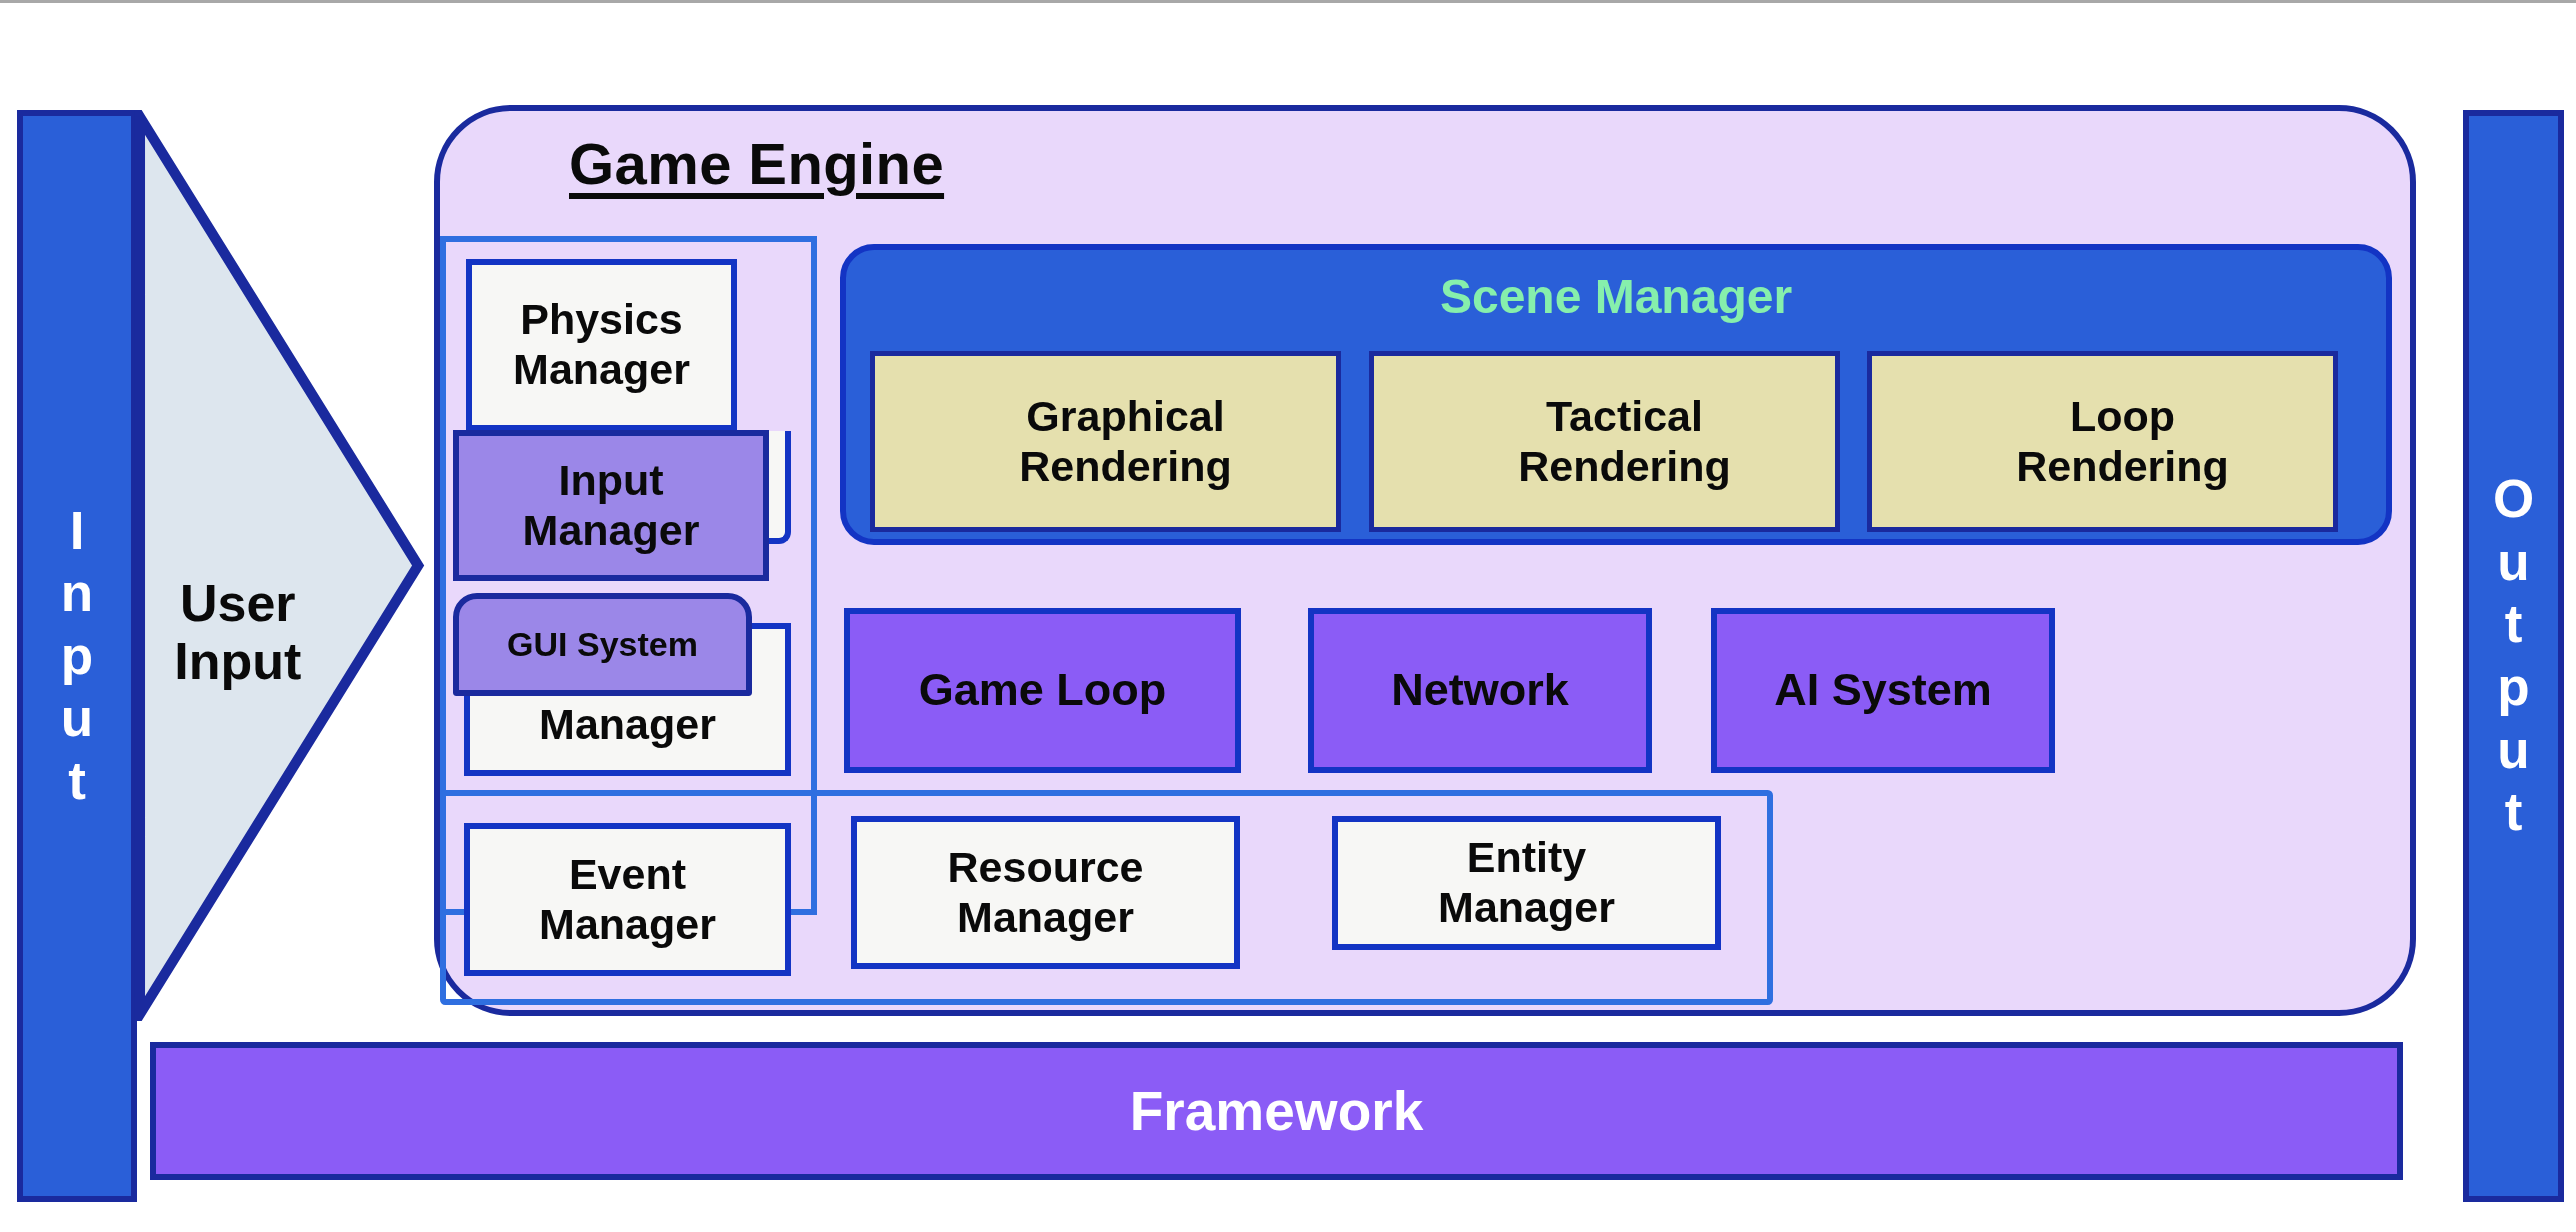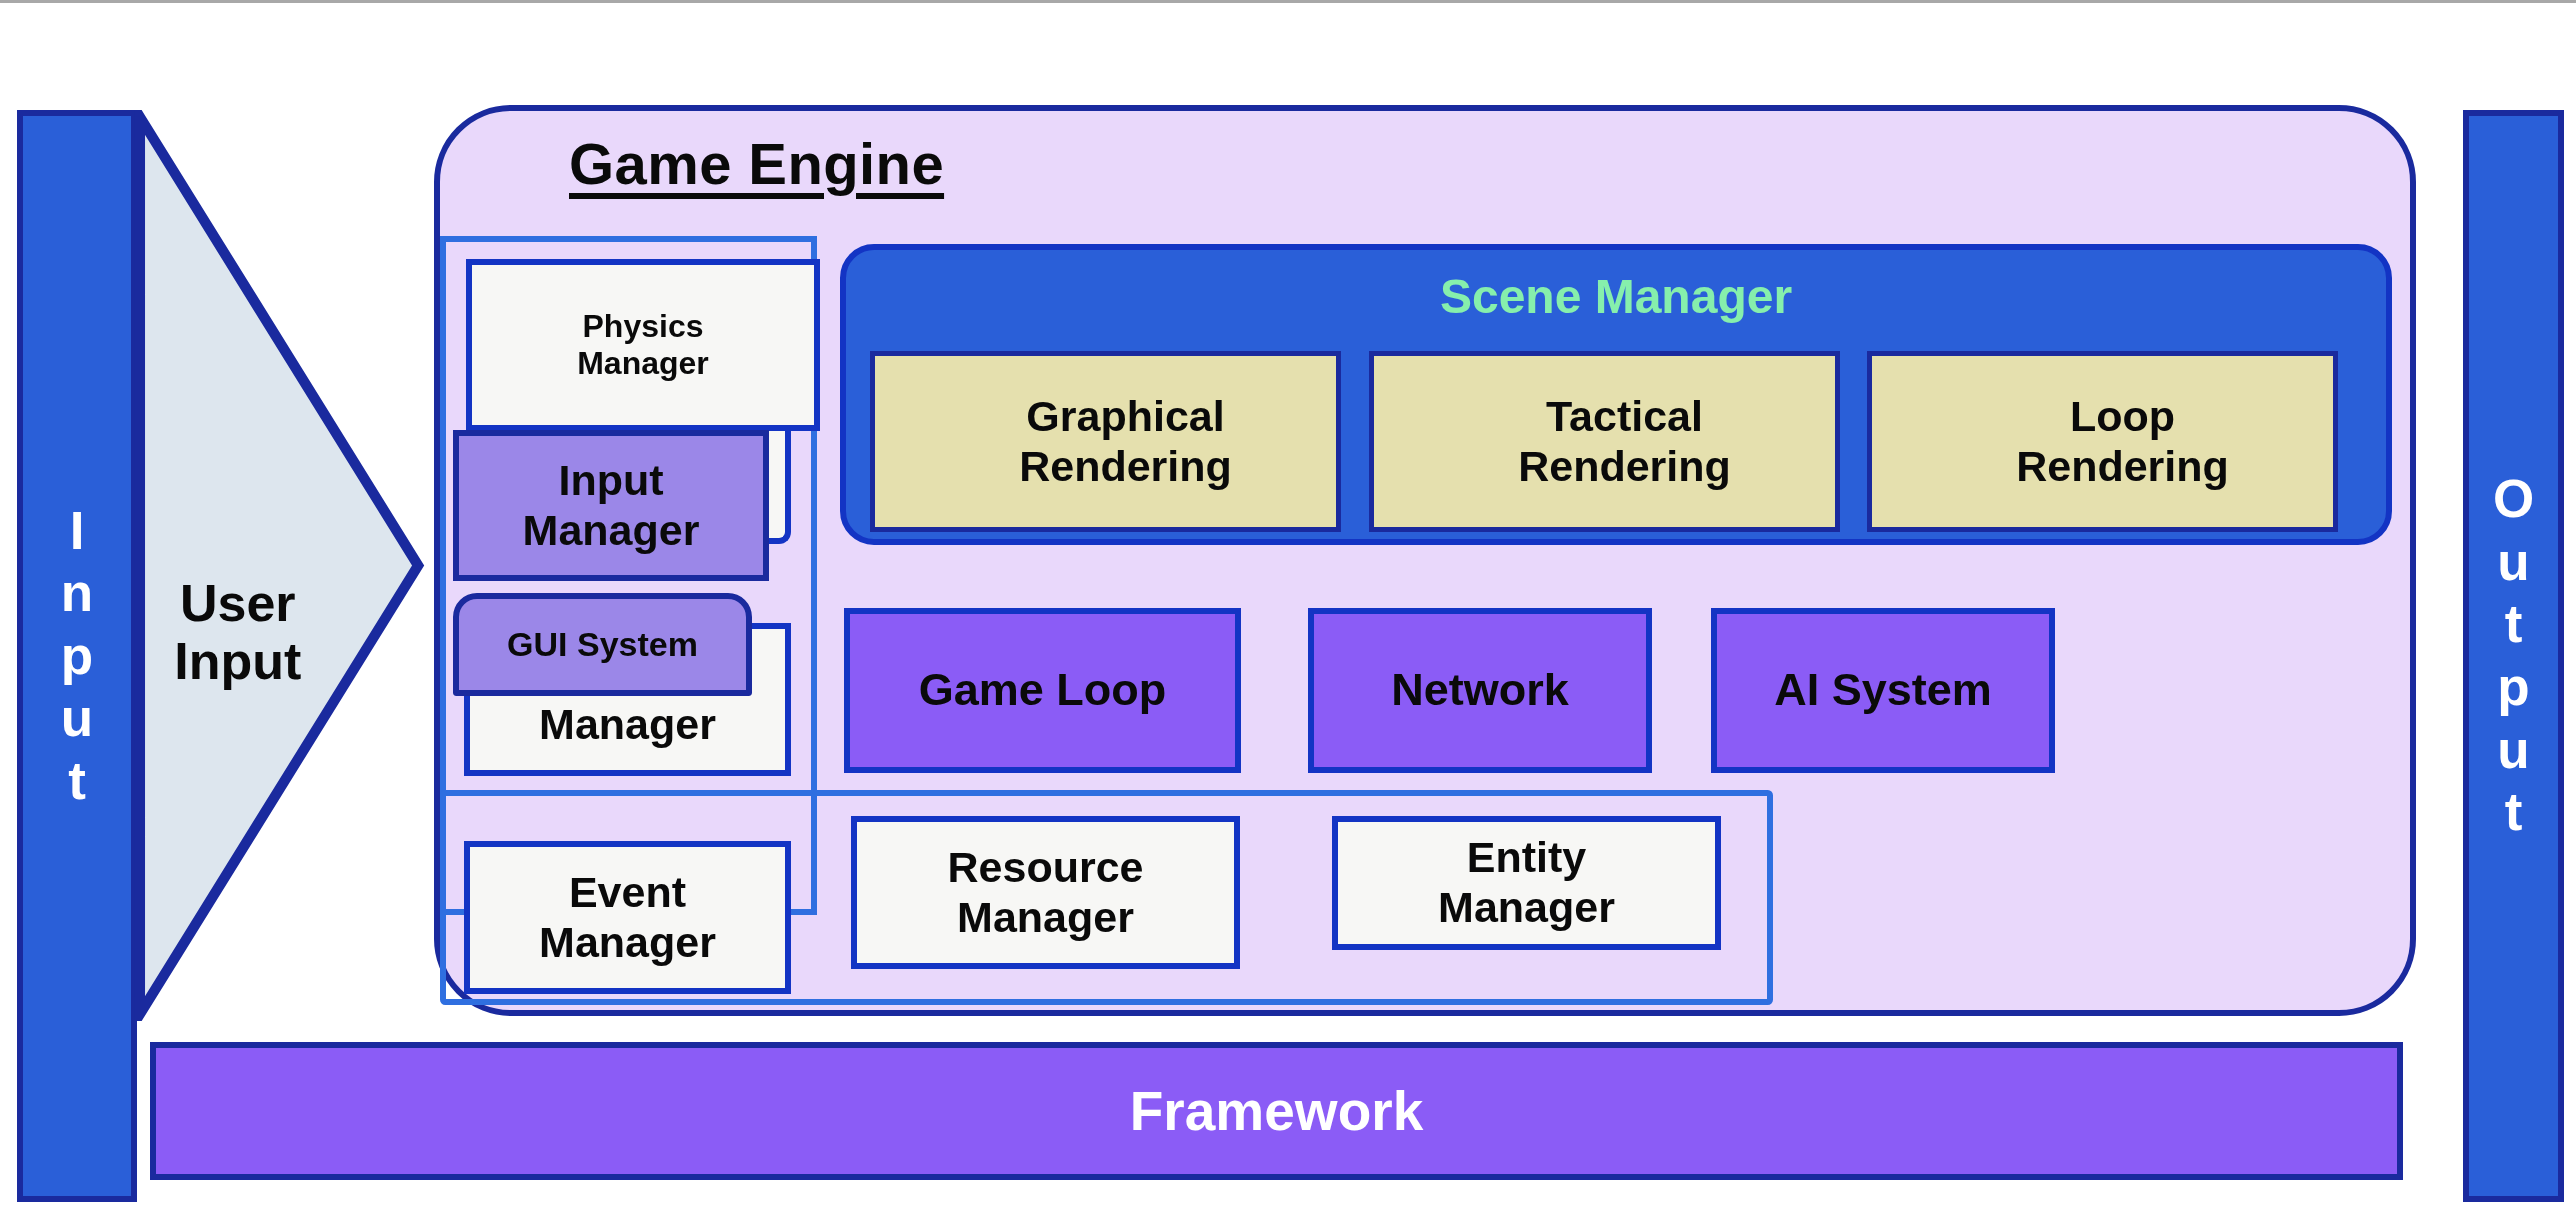--- a/index.html
+++ b/index.html
@@ -174,35 +174,35 @@
   </div>
 
   <div class="engine">
 
     <div class="engine-title">Game Engine</div>
 
     <div class="group-outline" style="left:0px; top:125px; width:377px; height:679px;"></div>
 
     <div class="group-outline" style="left:0px; top:679px; width:1333px; height:215px; border-radius:5.2px;"></div>
 
-    <div class="blk white" style="left:26px; top:148px; width:354px; height:172px; font-size:32px;">
+    <div class="blk white" style="left:26px; top:148px; width:271px; height:172px; font-size:43px;">
       <span class="ln">Physics</span>
       <span class="ln">Manager</span>
     </div>
     <div class="blk white" style="left:26px; top:320px; width:325px; height:113px; font-size:38px; border-top:none; border-radius:0 0 12px 29px;">
       <span class="ln">Collision</span>
       <span class="ln">detection</span>
     </div>
 
     <div class="blk white" style="left:24px; top:512px; width:327px; height:153px; font-size:43px;">
       <span class="ln">Error</span>
       <span class="ln">Manager</span>
     </div>
 
-    <div class="blk white" style="left:24px; top:730px; width:327px; height:153px; font-size:43px;">
+    <div class="blk white" style="left:24px; top:712px; width:327px; height:153px; font-size:43px;">
       <span class="ln">Event</span>
       <span class="ln">Manager</span>
     </div>
 
     <div class="scene" style="left:400px; top:133px; width:1552px; height:301px;">
       <div class="scene-title">Scene Manager</div>
 
       <div class="blk khaki" style="left:24px; top:101px; width:471px; height:181px; font-size:43px;">
         <span class="ln">Graphical</span>
         <span class="ln">Rendering</span>

